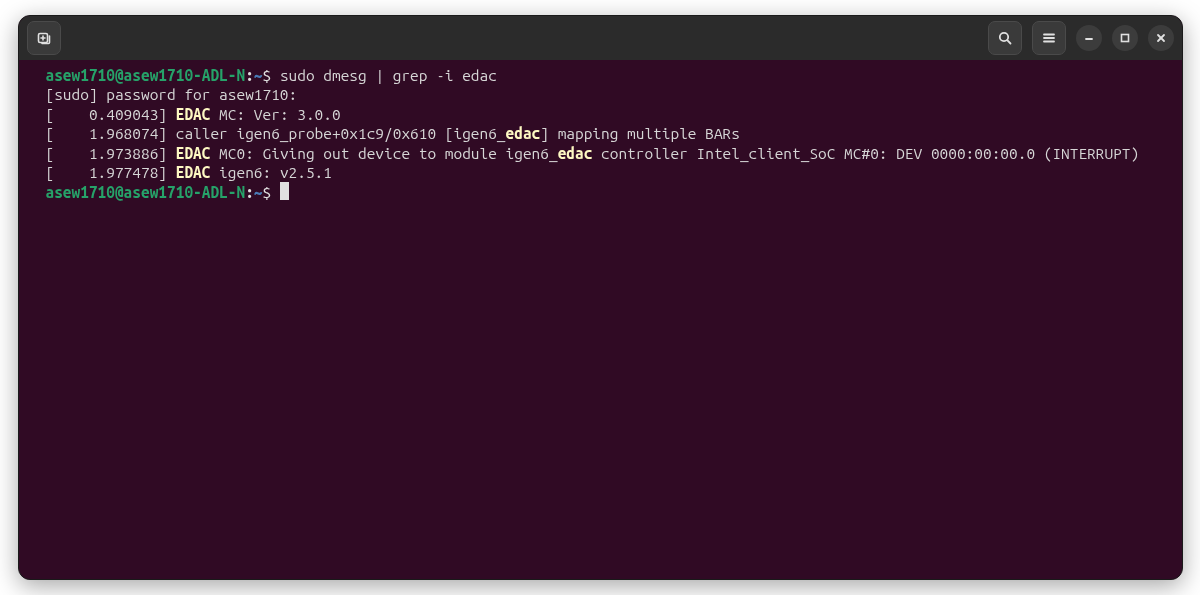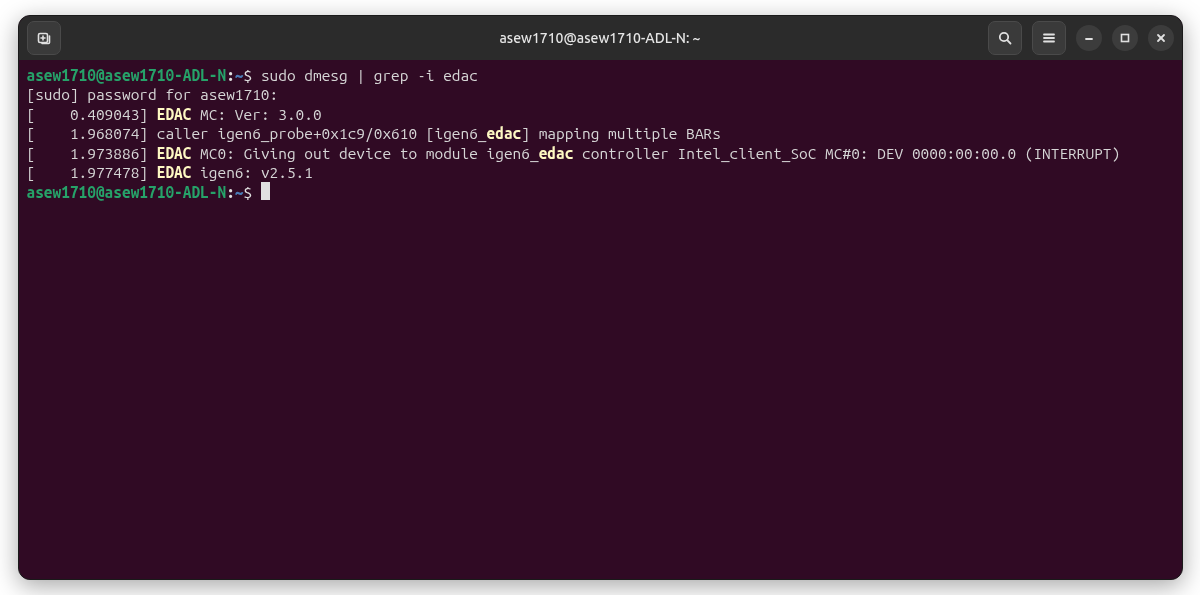--- a/index.html
+++ b/index.html
@@ -82,20 +82,21 @@
       padding: 6px 8px;
       font-size: 15.5px;
       line-height: 1.25;
       color: #d6d6d6;
       font-family: 'Ubuntu Mono', 'DejaVu Sans Mono', monospace;
       white-space: pre;
       overflow: hidden;
     }
     .line {
       display: block;
+      margin-left: 19px;
     }
     .prompt-user { color: #26a269; font-weight: bold; }
     .prompt-colon { color: #e0e0e0; font-weight: bold; }
     .prompt-path { color: #4a7bb5; font-weight: bold; }
     .prompt-dollar { color: #e0e0e0; font-weight: normal; }
     .cmd { color: #d6d6d6; }
     .match { color: #fef9c3; font-weight: bold; }
     .cursor {
       display: inline-block;
       width: 9px;
@@ -116,21 +117,20 @@
         <span>
           <svg width="16" height="16" viewBox="0 0 16 16" fill="none" stroke="currentColor" stroke-width="1.6">
             <rect x="2.5" y="3.5" width="9" height="9" rx="1.5"></rect>
             <path d="M13.5 6 V12.5 a1 1 0 0 1 -1 1 H6" stroke-linecap="round"></path>
             <path d="M7 6 v4 M5 8 h4" stroke-linecap="round"></path>
           </svg>
         </span>
       </div>
     </div>
 
-    <div class="titlebar-center">asew1710@asew1710-ADL-N: ~</div>
 
     <div class="titlebar-right">
       <div class="headerbar-btn">
         <span>
           <svg width="16" height="16" viewBox="0 0 16 16" fill="none" stroke="currentColor" stroke-width="1.8">
             <circle cx="7" cy="7" r="4.2"></circle>
             <path d="M10.2 10.2 L13.5 13.5" stroke-linecap="round"></path>
           </svg>
         </span>
       </div>

